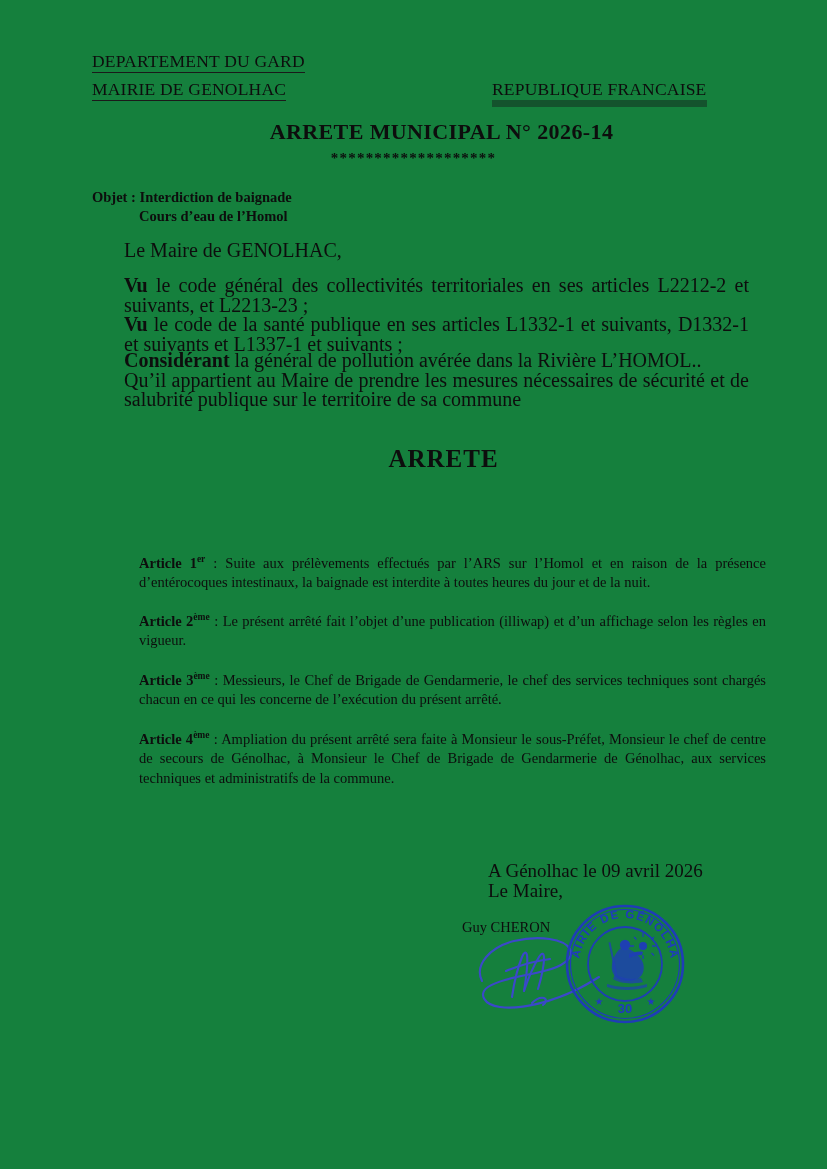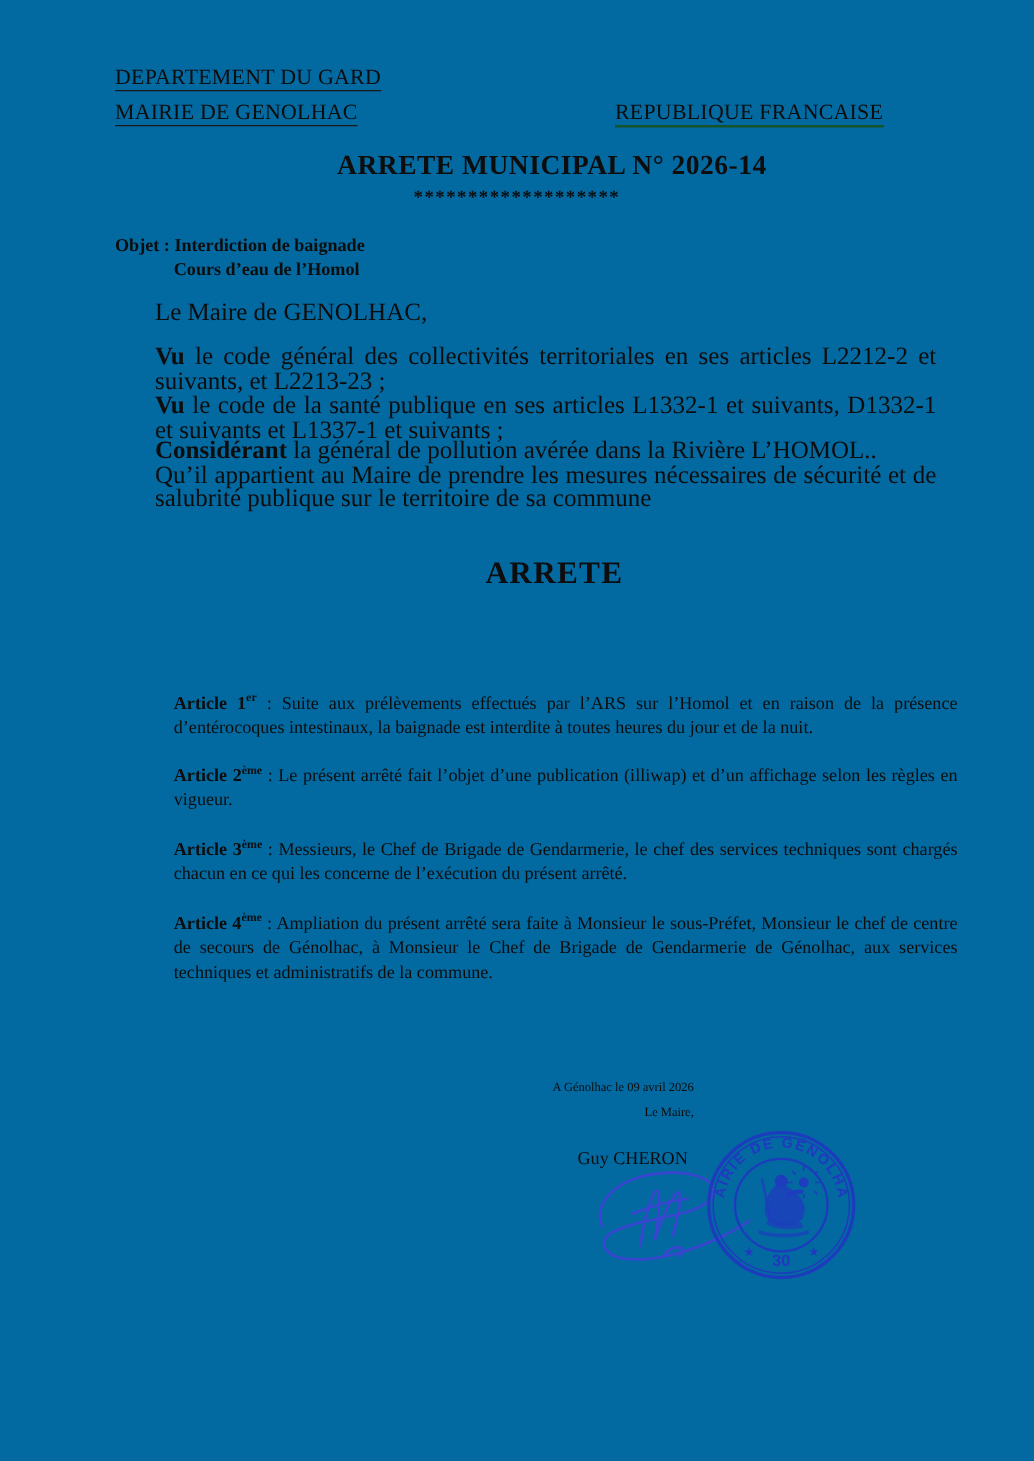--- a/index.html
+++ b/index.html
@@ -4,21 +4,21 @@
 <style>
   html, body {
     margin: 0;
     padding: 0;
     background: #ffffff;
   }
   .page {
     position: relative;
     width: 827px;
     height: 1169px;
-    background: #0369a1;
+    background: #15803d;
     font-family: "Liberation Serif", "DejaVu Serif", serif;
     color: #0d0d0d;
     overflow: hidden;
   }
 
   
   .letterhead {
     position: absolute;
     left: 92px;
     top: 50px;
@@ -37,21 +37,21 @@
     line-height: 22px;
     display: inline-block;
     border-bottom: 1px solid #1a1a1a;
     padding-bottom: 0px;
   }
   .lh-right {
     font-size: 17.5px;
     letter-spacing: 0.2px;
     line-height: 22px;
     display: inline-block;
-    border-bottom: 2px solid #14532d;
+    border-bottom: 7px solid #14532d;
   }
   .lh-rowgap { height: 5px; }
 
   
   .doc-title {
     position: absolute;
     left: 0;
     top: 119px;
     width: 827px;
     text-align: center;
@@ -128,25 +128,24 @@
   .art1 { top: 528px; margin-top: 22px; }
   .art2 { top: 608px; }
   .art3 { top: 667px; }
   .art4 { top: 726px; }
   .art-label { font-weight: bold; }
   .art-label sup { font-size: 9.5px; font-weight: bold; }
 
   
   .sig-block {
     position: absolute;
-    left: 442px;
+    left: 488px;
     top: 861px;
-    font-size: 10px;
+    font-size: 19px;
     line-height: 20px;
-    text-align: right;
   }
   .sig-name {
     position: absolute;
     left: 462px;
     top: 919px;
     font-size: 14.5px;
   }
 
   
   .signature-mark {

